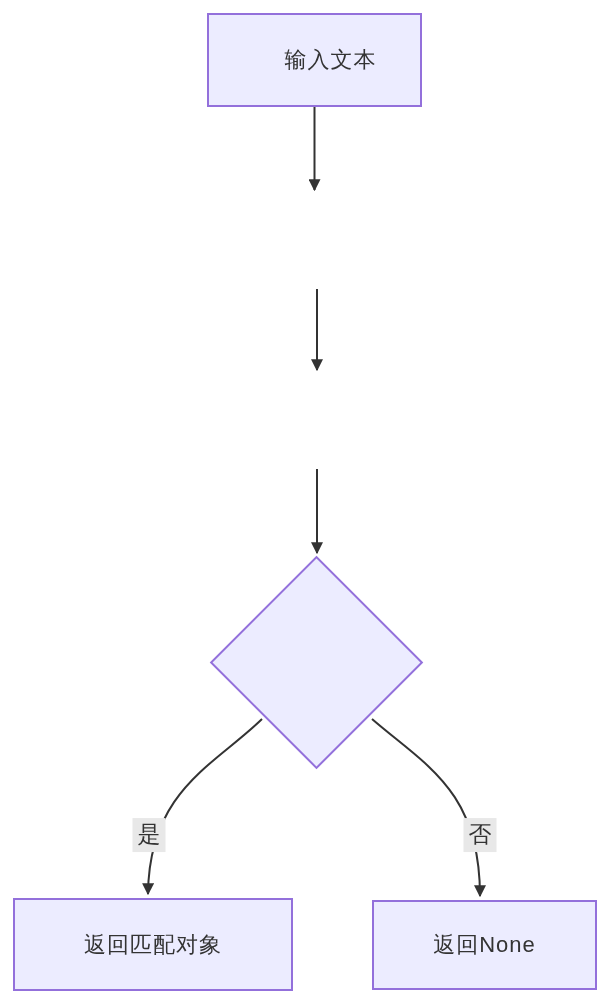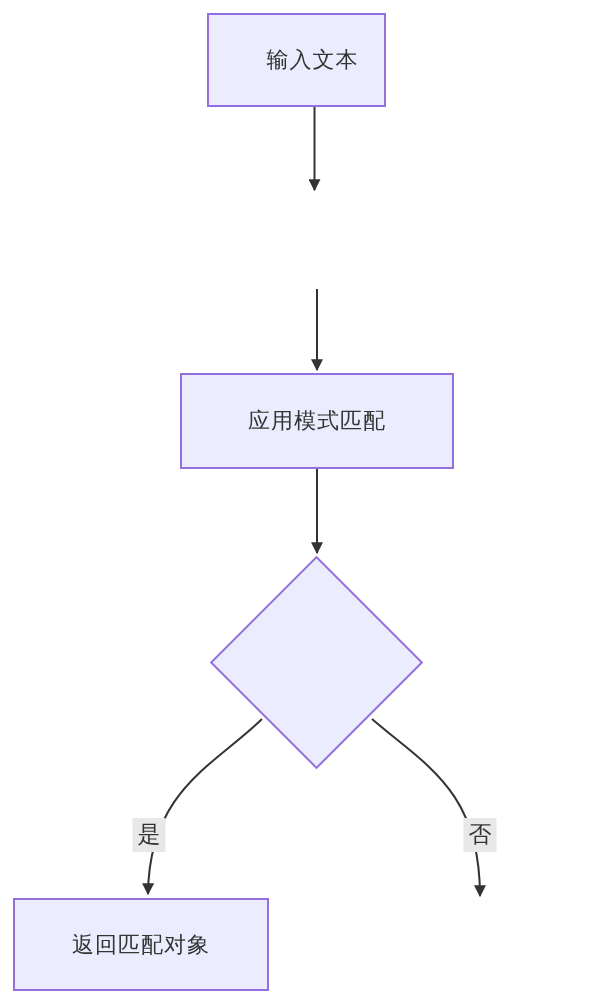--- a/index.html
+++ b/index.html
@@ -77,24 +77,24 @@
     background: var(--edge-label-bg);
     padding: 2px 5px;
     font-size: 23px;
     color: var(--text);
     line-height: 1.3;
     z-index: 3;
   }
   .edge-label.yes { left: 149px; top: 835px; }
   .edge-label.no  { left: 480px; top: 835px; }
 
-  .node.n-input   { left: 207px; top: 13px;  width: 179px; height: 94px; padding-left: 32px; }
+  .node.n-input   { left: 207px; top: 13px;  width: 215px; height: 94px; padding-left: 32px; }
   .node.n-compile { left: 180px; top: 193px; width: 274px; height: 96px; }
   .node.n-apply   { left: 180px; top: 373px; width: 274px; height: 96px; }
-  .node.n-match   { left: 13px;  top: 898px; width: 256px; height: 93px; font-family: Liberation Mono, monospace; }
+  .node.n-match   { left: 13px;  top: 898px; width: 280px; height: 93px; font-family: Liberation Mono, monospace; }
   .node.n-none    { left: 372px; top: 900px; width: 225px; height: 90px; }
 </style>
 </head>
 <body>
 
 <div class="canvas">
 
   <svg class="edges" viewBox="0 0 608 1007" xmlns="http://www.w3.org/2000/svg">
     <defs>
       <marker id="arrowhead" viewBox="0 0 10 10" refX="9" refY="5" markerWidth="12" markerHeight="12" markerUnits="userSpaceOnUse" orient="auto">
@@ -106,27 +106,27 @@
     <path class="edge-line" d="M 317 469 L 317 553" marker-end="url(#arrowhead)"></path>
     <path class="edge-line" d="M 262 719 C 215 765, 149 790, 148 894" marker-end="url(#arrowhead)"></path>
     <path class="edge-line" d="M 372 719 C 425 765, 480 790, 480 896" marker-end="url(#arrowhead)"></path>
   </svg>
 
   <div class="node n-input">
     <span>输入文本</span>
   </div>
 
 
-  <div class="node n-apply">
-    <span>应用模式匹配</span>
-  </div>
 
   <div class="diamond"></div>
 
   <div class="edge-label yes">是</div>
   <div class="edge-label no">否</div>
 
   <div class="node n-match">
     <span>返回匹配对象</span>
   </div>
 
+  <div class="node n-none">
+    <span>返回None</span>
+  </div>
 
 </div>
 
 </body></html>

